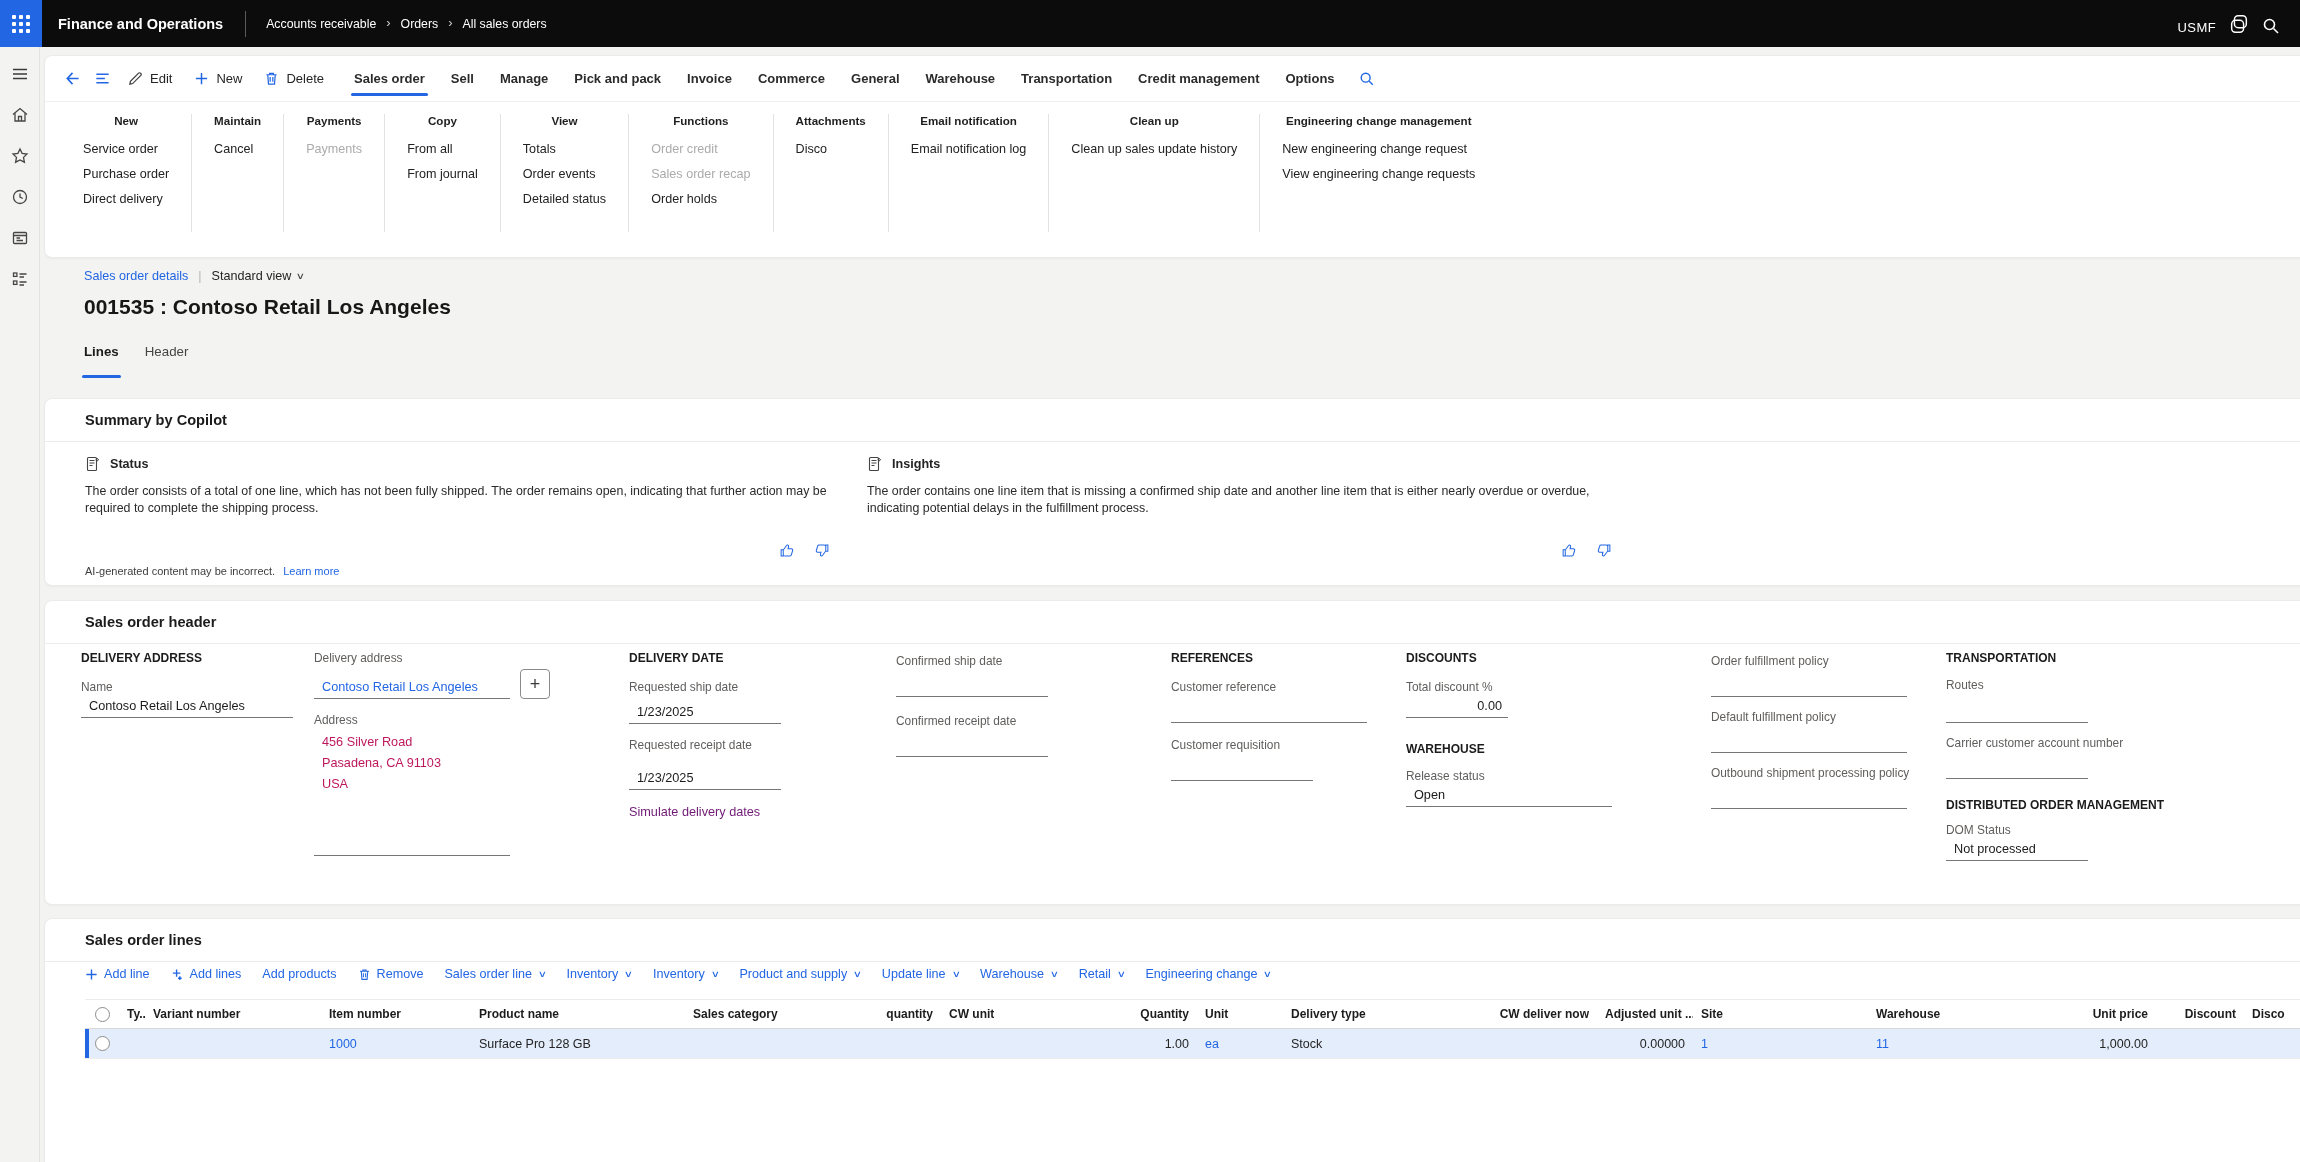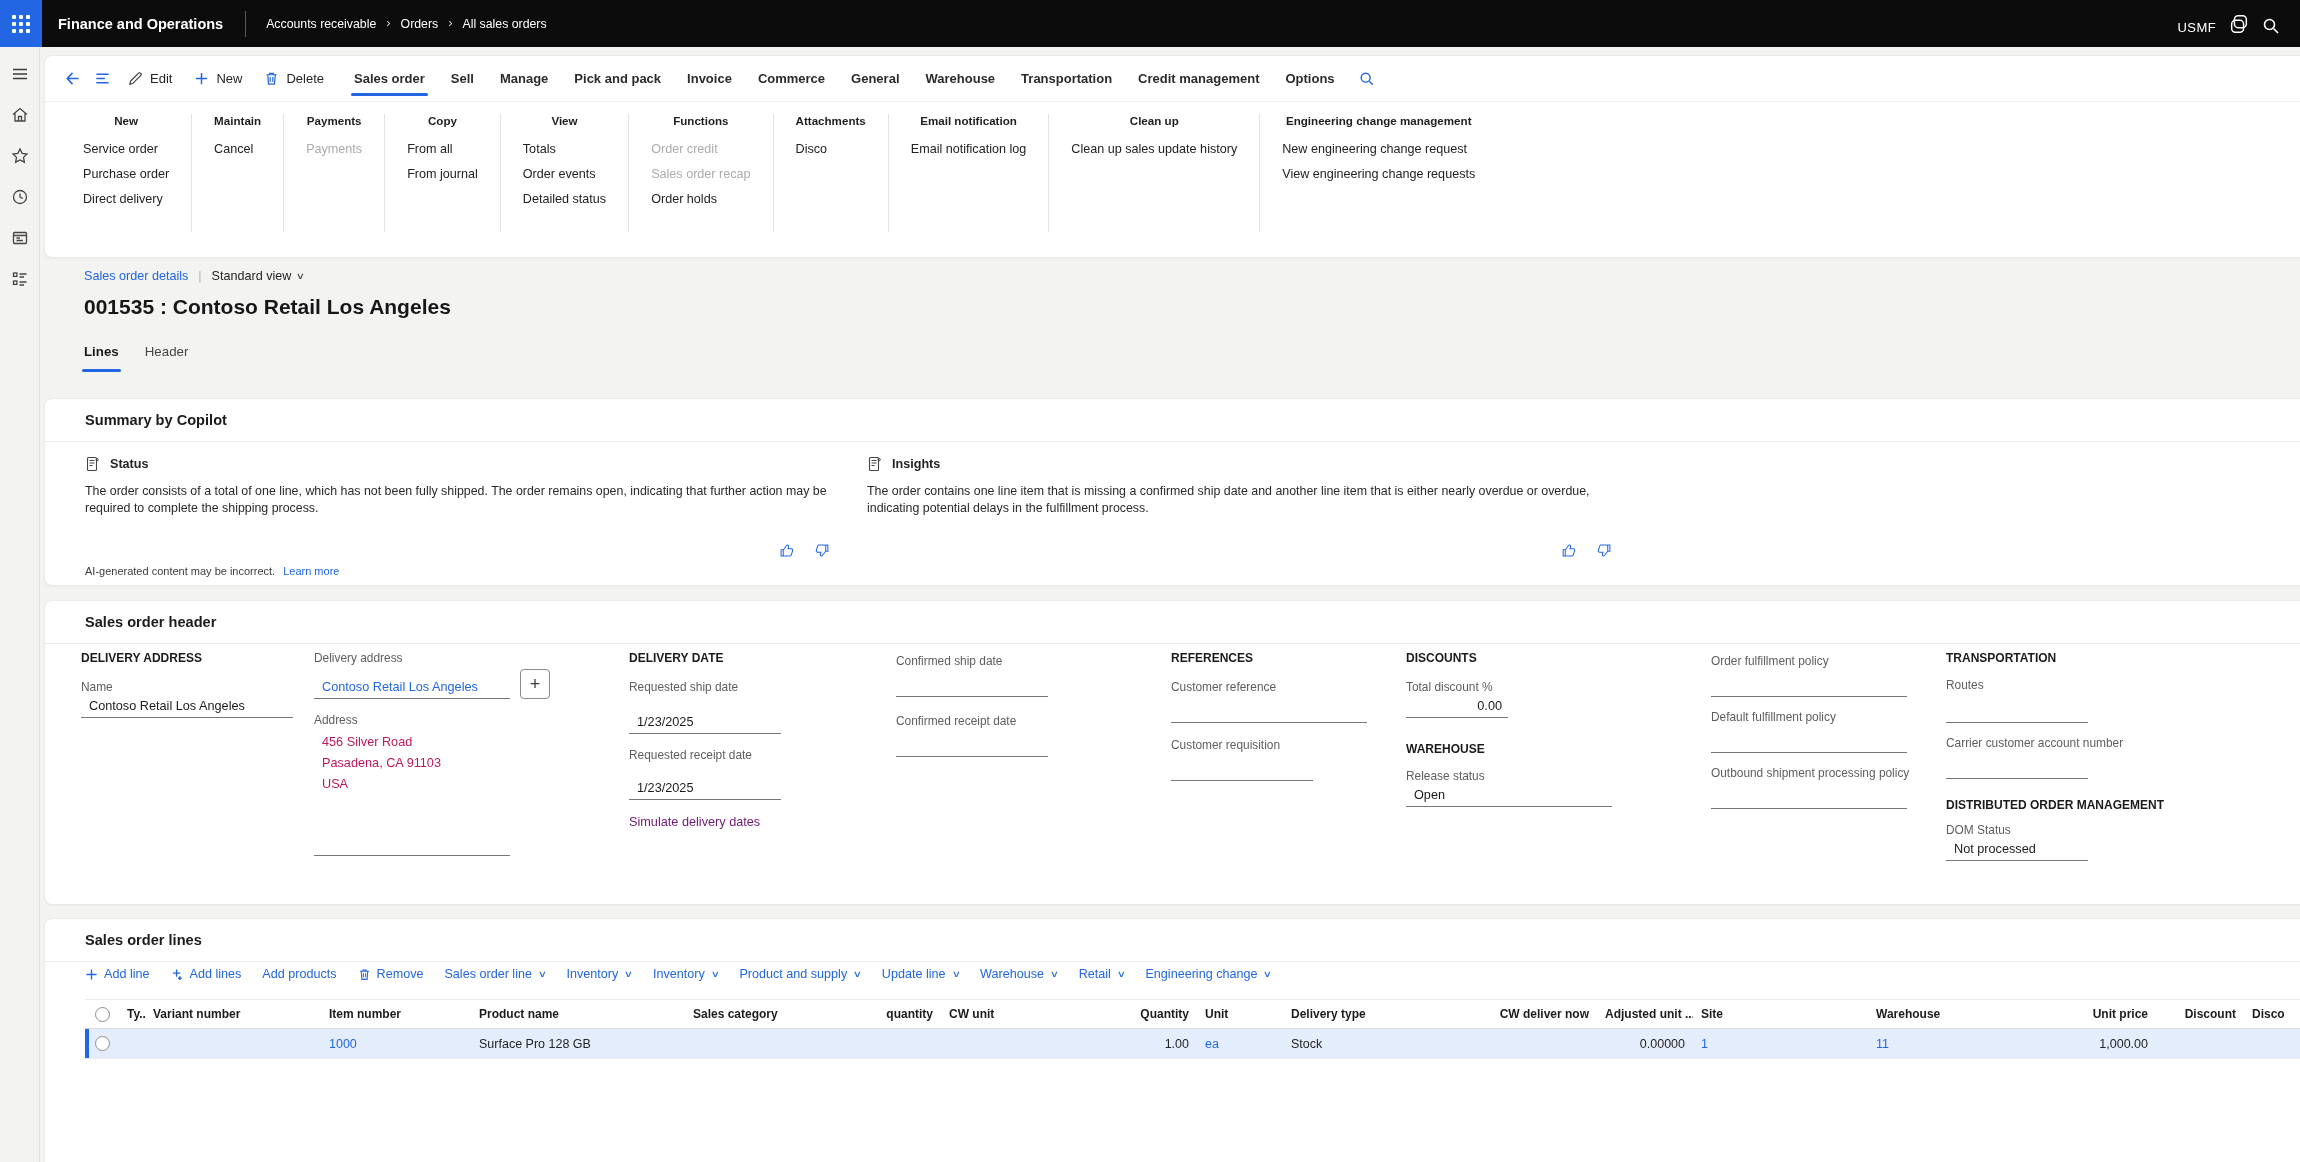--- a/index.html
+++ b/index.html
@@ -59,21 +59,21 @@
 
   
   .details-row { position:absolute; top:269px; left:84px; display:flex; align-items:center;
     gap:10px; font-size:12.6px; }
   .details-link { color:#2266e3; cursor:pointer; }
   .details-pipe { color:#b5b5b5; }
   .view-sel { color:#242424; cursor:pointer; display:flex; align-items:center; gap:6px; }
   .chev { font-size:9px; color:#424242; transform:scaleX(1.4); }
   .page-title { position:absolute; top:295px; left:84px; font-size:21px; font-weight:700; color:#171717; }
   .page-tabs { position:absolute; top:344px; left:84px; display:flex; gap:26px; }
-  .pg-tab { position:relative; font-size:13.3px; color:#444; padding-bottom:13px; cursor:pointer; }
+  .pg-tab { position:relative; font-size:13.3px; color:#444; padding-bottom:19px; cursor:pointer; }
   .pg-tab.active { color:#1b1b1b; font-weight:600; }
   .pg-tab.active::after { content:""; position:absolute; left:-2px; right:-2px; bottom:0;
     height:3px; border-radius:2px; background:#2266e3; }
 
   
   .copilot { top:398px; height:188px; }
   .cop-col { position:absolute; top:57px; width:745px; }
   .cop-col1 { left:40px; } .cop-col2 { left:822px; }
   .cop-head { display:flex; align-items:center; gap:9px; font-size:12.6px; font-weight:600; color:#242424; }
   .cop-text { margin-top:11px; font-size:12.4px; line-height:16.5px; color:#2a2a2a; max-width:760px; }
@@ -398,21 +398,21 @@
     </div>
     <div class="lbl" style="margin-top:14px; margin-bottom:5px;">Address</div>
     <div class="addr-line">456 Silver Road</div>
     <div class="addr-line">Pasadena, CA 91103</div>
     <div class="addr-line">USA</div>
     <div class="val empty" style="width:196px; margin-top:38px;"></div>
   </div>
 
   <div class="hcol" style="left:584px; width:250px;">
     <div class="grp" style="margin-bottom:15px;">DELIVERY DATE</div>
-    <div class="lbl" style="margin-bottom:18px;">Requested ship date</div>
+    <div class="lbl" style="margin-bottom:8px;">Requested ship date</div>
     <div class="val" style="width:152px;">1/23/2025</div>
     <div class="lbl" style="margin-top:14px; margin-bottom:16px;">Requested receipt date</div>
     <div class="val" style="width:152px;">1/23/2025</div>
     <div class="blue-link" style="margin-top:15px;">Simulate delivery dates</div>
   </div>
 
   <div class="hcol" style="left:851px; width:240px;">
     <div class="lbl" style="margin-top:3px; margin-bottom:6px;">Confirmed ship date</div>
     <div class="val empty" style="width:152px;"></div>
     <div class="lbl" style="margin-top:17px; margin-bottom:6px;">Confirmed receipt date</div>

